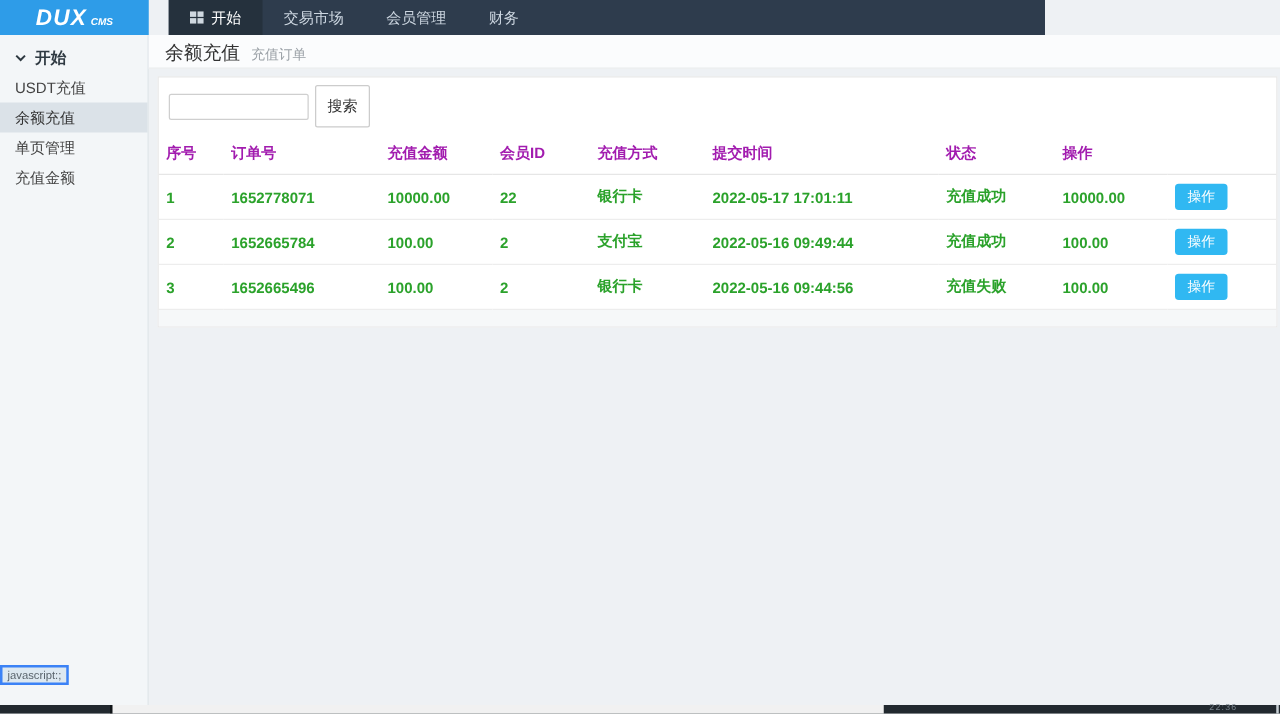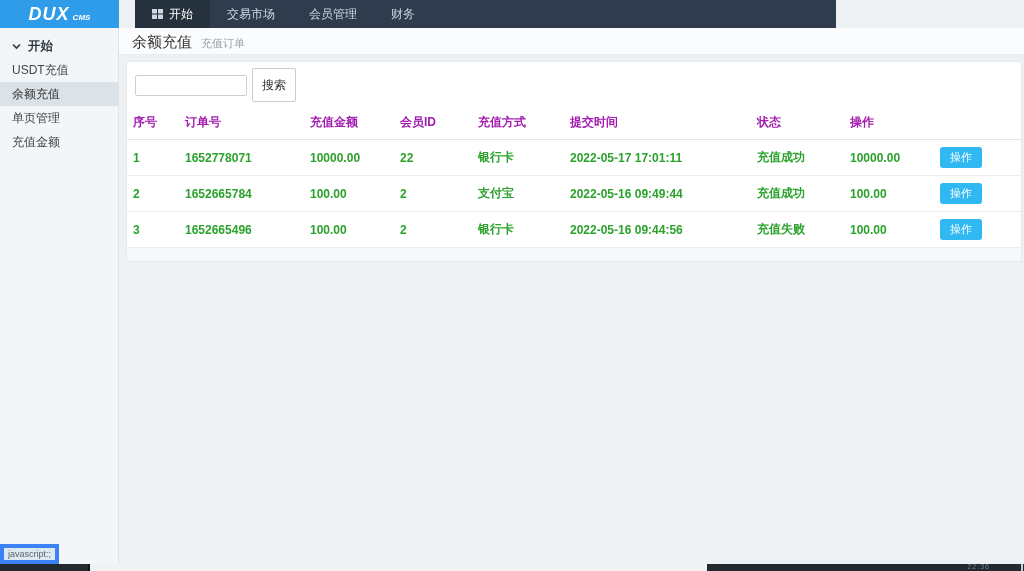--- a/index.html
+++ b/index.html
@@ -83,22 +83,22 @@
     white-space: nowrap; overflow: hidden;
   }
   .op-btn {
     background: #30b8f2; color: #fff; border: none; border-radius: 3px;
     font-size: 11px; padding: 3px 10px; cursor: pointer; font-family: inherit;
   }
   .panel-footer { height: 13px; background: #f6f8f9; }
 
   
   .status-tooltip {
-    position: absolute; left: 0; bottom: 7px;
-    background: #dde8f0; border: 4px solid #3b82f6;
+    position: absolute; left: 0; bottom: 23px;
+    background: #dde8f0; border: 2px solid #3b82f6;
     font-size: 9px; color: #5a646c; padding: 1px 4px; line-height: 10px;
   }
   .taskbar {
     position: absolute; left: 0; bottom: 0; width: 1024px; height: 7px;
     background: #22292f;
   }
   .taskbar-light {
     position: absolute; left: 88px; top: 0; width: 619px; height: 7px;
     background: #f1f1f1; border-left: 2px solid #101418;
   }

